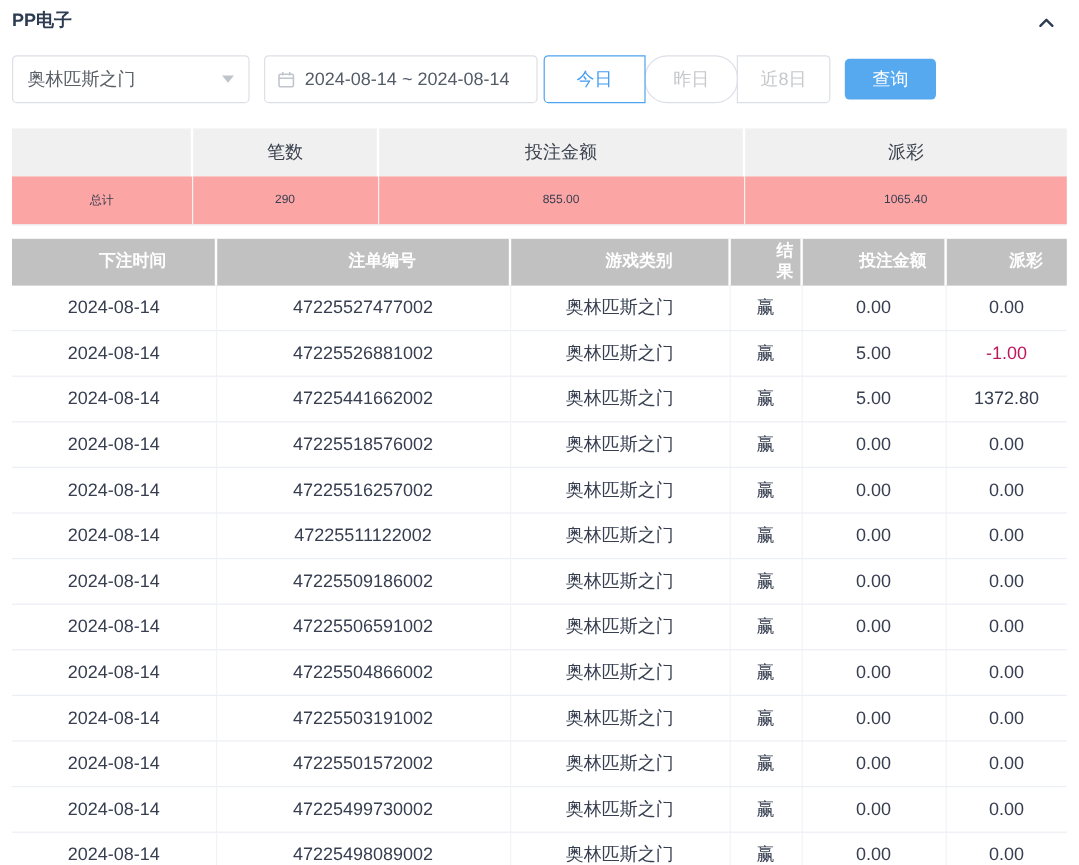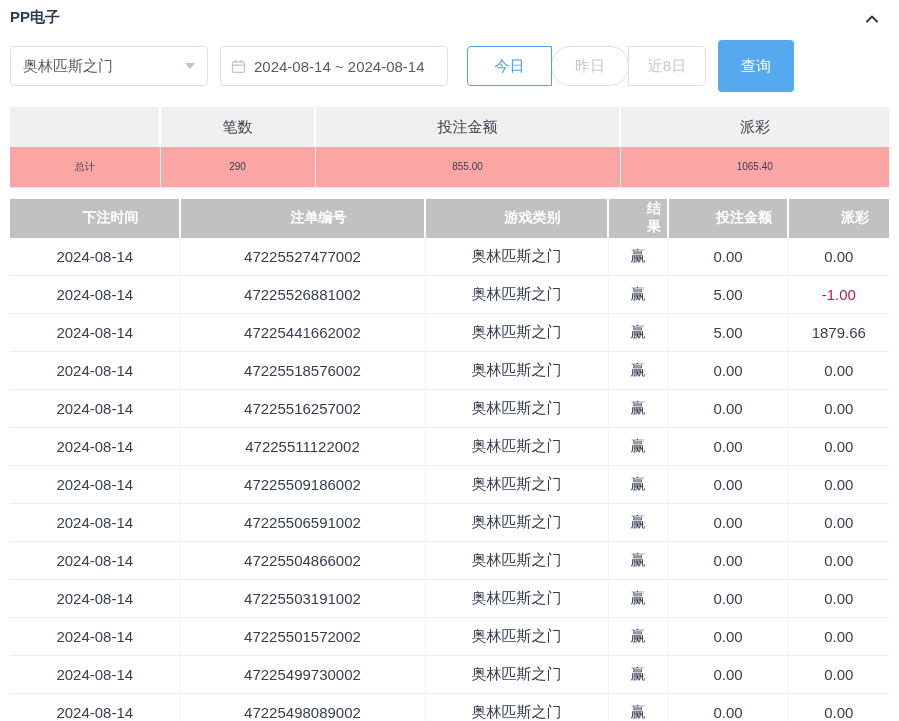--- a/index.html
+++ b/index.html
@@ -33,34 +33,34 @@
     border-top: 6px solid #bfc3cb;
   }
   .datepicker {
     margin-left: 12px; width: 228px; height: 40px;
     border: 1px solid #dcdfe6; border-radius: 4px; background: #fff;
     display: flex; align-items: center; padding: 12px 10px; cursor: pointer;
   }
   .datepicker .cal { flex: 0 0 auto; margin-right: 8px; }
   .datepicker .value { font-size: 15px; color: #545c68; white-space: nowrap; }
 
-  .btn-group { display: flex; margin-left: 19px; }
+  .btn-group { display: flex; margin-left: 5px; }
   .quick-btn {
     height: 40px; background: #fff; border: 1px solid #dcdfe6;
     font-size: 15px; color: #c6c8cc; cursor: pointer;
     margin-left: -1px; position: relative;
     font-family: inherit;
   }
   .quick-btn:first-child { margin-left: 0; border-radius: 4px 0 0 4px; width: 85px; }
   .quick-btn:nth-child(2) { width: 78px; border-radius: 19px; }
   .quick-btn:last-child { border-radius: 0 4px 4px 0; width: 78px; }
   .quick-btn.active { border-color: #4da3f0; color: #449df2; z-index: 2; }
 
   .query-btn {
-    margin-left: 12px; width: 76px; height: 52px; border: none;
+    margin-left: 12px; width: 76px; height: 34px; border: none;
     background: #57a9ef; color: #fff; font-size: 15px; border-radius: 4px;
     cursor: pointer; font-family: inherit;
   }
 
   
   table { border-collapse: collapse; width: 100%; table-layout: fixed; }
   .summary { margin-top: 21px; }
   .summary th {
     background: #f0f0f0; height: 40px; font-weight: 400;
     font-size: 15px; color: #3c434f; text-align: center;
@@ -195,21 +195,21 @@
           <td>赢</td>
           <td>5.00</td>
           <td class="neg">-1.00</td>
         </tr>
         <tr>
           <td>2024-08-14</td>
           <td>47225441662002</td>
           <td>奥林匹斯之门</td>
           <td>赢</td>
           <td>5.00</td>
-          <td>1879.66</td>
+          <td>1372.80</td>
         </tr>
         <tr>
           <td>2024-08-14</td>
           <td>47225518576002</td>
           <td>奥林匹斯之门</td>
           <td>赢</td>
           <td>0.00</td>
           <td>0.00</td>
         </tr>
         <tr>

